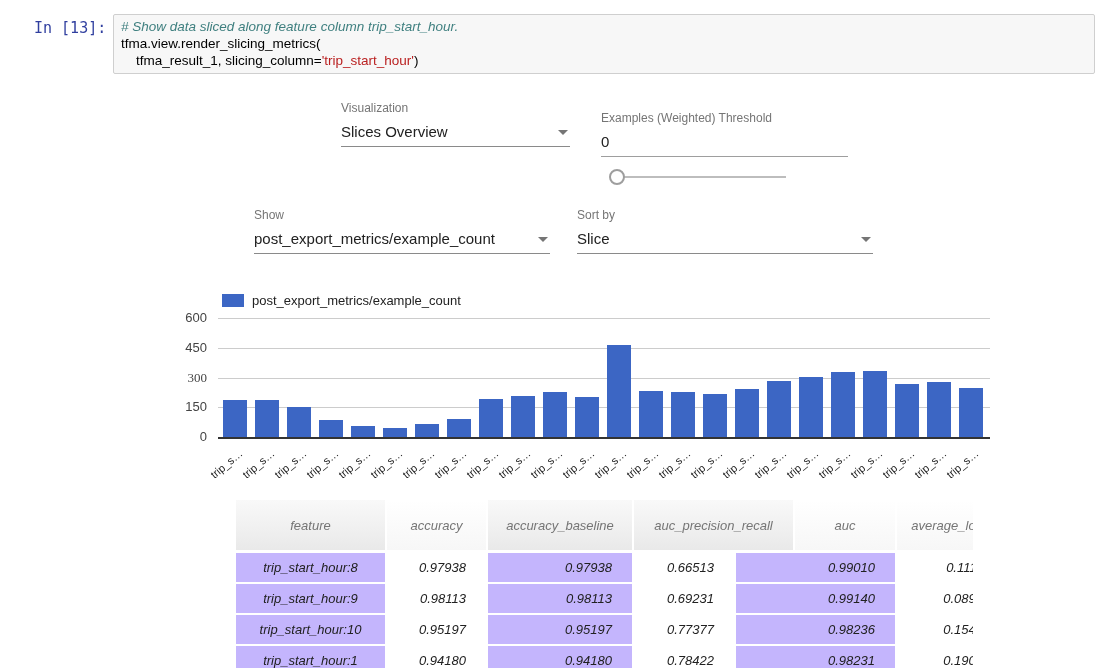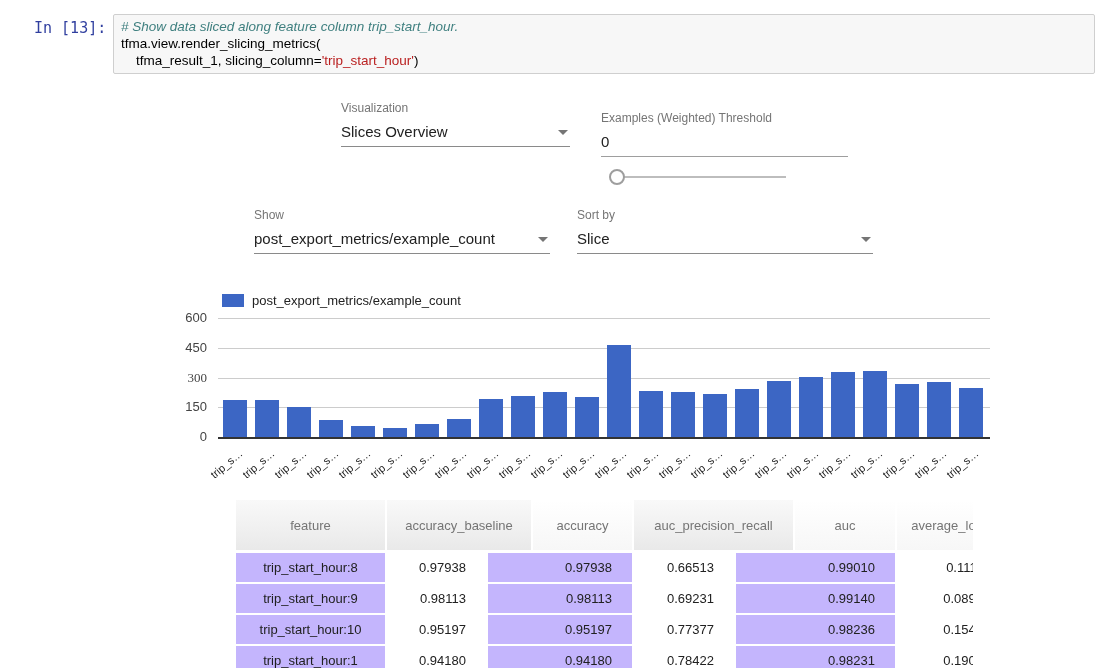--- a/index.html
+++ b/index.html
@@ -33,21 +33,21 @@
   .legend-swatch{position:absolute;left:222px;top:294px;width:22px;height:13px;}
   .legend-label{position:absolute;left:252px;top:293px;font-size:13px;color:#222;}
   .gridline{position:absolute;left:218px;width:772px;height:1px;background:#cccccc;}
   .gridline.baseline{background:#333;height:2px;}
   .ytick{position:absolute;left:158px;width:49px;text-align:right;font-size:13px;color:#444;}
   .bar{position:absolute;width:24px;cursor:pointer;}
   .xtick{position:absolute;width:62px;text-align:right;font-size:11px;color:#222;
          transform:rotate(-40deg);transform-origin:100% 0;white-space:nowrap;}
 
   
-  .tfma-table{position:absolute;left:236px;top:500px;width:737px;height:168px;overflow:hidden;}
+  .tfma-table{position:absolute;left:236px;top:500px;width:737px;height:168px;overflow:hidden;font-style:italic;}
   .t-header{display:flex;gap:2px;height:50px;margin-bottom:3px;}
   .t-hcell{display:flex;align-items:center;justify-content:center;font-size:13px;color:#757575;
            cursor:pointer;flex:0 0 auto;box-sizing:border-box;}
   .t-hcell.shade{background:linear-gradient(#f9f9f9,#e9e9e9);}
   .t-hcell.plain{background:linear-gradient(#ffffff,#f7f7f7);}
   .t-row{display:flex;gap:2px;height:29px;margin-bottom:2px;}
   .t-cell{display:flex;align-items:center;font-size:13px;color:#212121;flex:0 0 auto;
           box-sizing:border-box;}
   .t-cell.shade{background:#c4b5fd;}
   .t-cell.plain{background:#ffffff;}
@@ -156,22 +156,22 @@
       <div class="xtick" style="left: 847px; top: 447px;">trip_s…</div>
       <div class="bar" style="left: 927px; top: 382.458px; height: 54.5417px; background: rgb(60, 102, 196);"></div>
       <div class="xtick" style="left: 879px; top: 447px;">trip_s…</div>
       <div class="bar" style="left: 959px; top: 387.813px; height: 49.1867px; background: rgb(60, 102, 196);"></div>
       <div class="xtick" style="left: 911px; top: 447px;">trip_s…</div>
     </div>
 
   <div class="tfma-table">
     <div class="t-header" id="t-header">
         <div class="t-hcell shade" style="width: 149px;">feature</div>
+        <div class="t-hcell plain" style="width: 99px;">accuracy</div>
         <div class="t-hcell shade" style="width: 144px;">accuracy_baseline</div>
-        <div class="t-hcell plain" style="width: 99px;">accuracy</div>
         <div class="t-hcell shade" style="width: 159px;">auc_precision_recall</div>
         <div class="t-hcell plain" style="width: 100px;">auc</div>
         <div class="t-hcell plain" style="width: 106px;">average_loss</div>
       </div>
     <div id="t-body">
         <div class="t-row">
           <div class="t-cell shade feature" style="width: 149px;">trip_start_hour:8</div>
           <div class="t-cell plain num" style="width: 99px;">0.97938</div>
           <div class="t-cell shade num" style="width: 144px;">0.97938</div>
           <div class="t-cell plain num" style="width: 100px;">0.66513</div>

